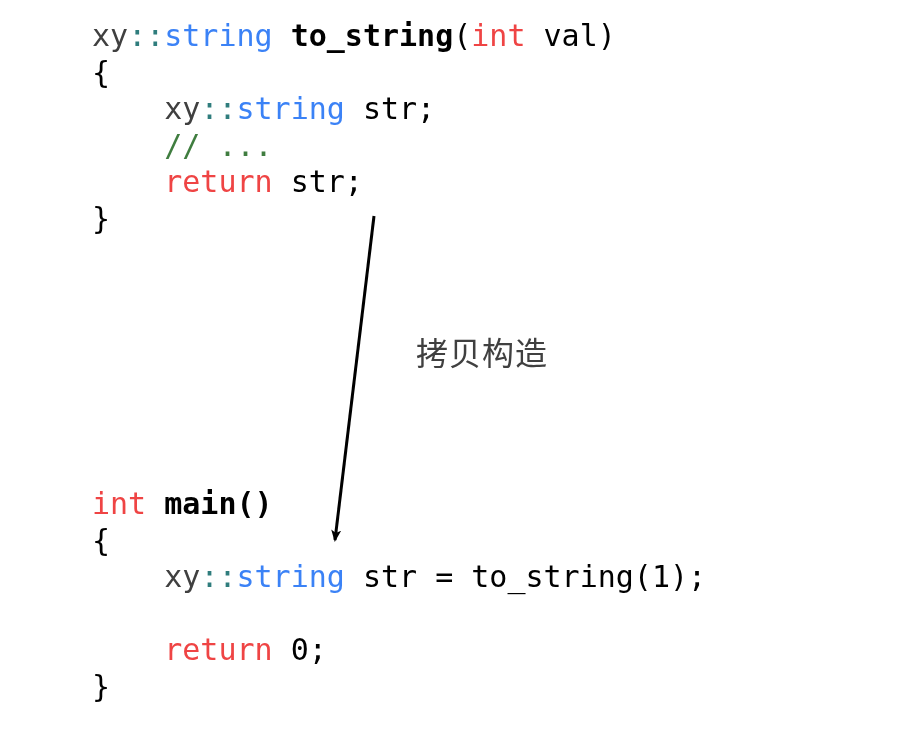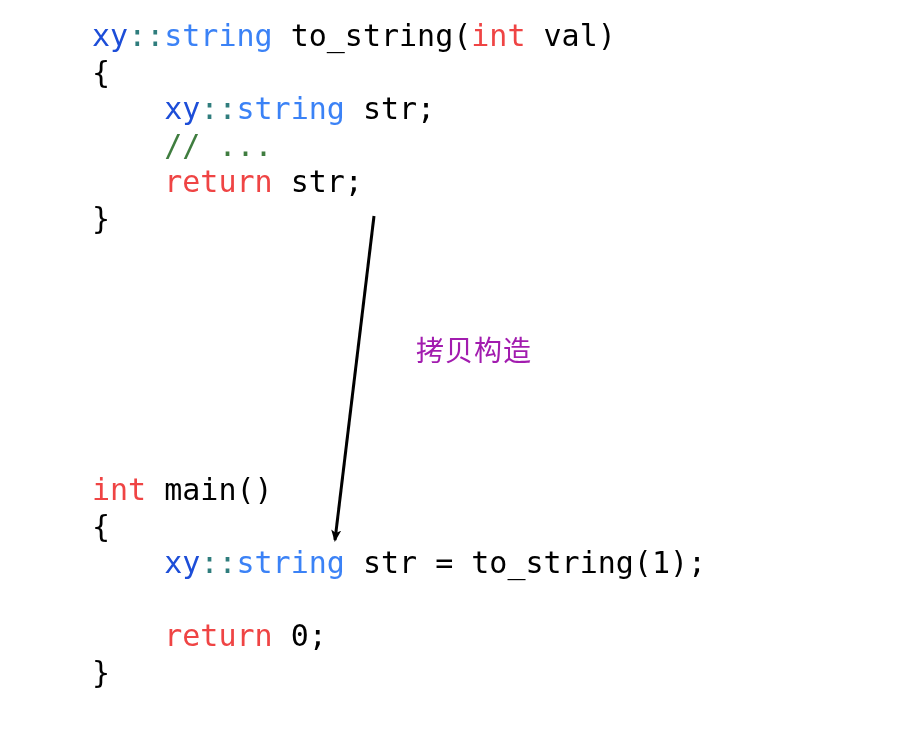--- a/index.html
+++ b/index.html
@@ -22,36 +22,36 @@
   pre.code{
     position:absolute;
     left:92px;
     margin:0;
     white-space:pre;
     font-family:inherit;
     font-size:inherit;
     line-height:inherit;
   }
   #block-top{ top:18px; }
-  #block-bottom{ top:472px; }
+  #block-bottom{ top:486px; }
 
   .kw{ color:#ef4444; }        
-  .ns{ color:#1d4ed8; }        
+  .ns{ color:#404040; }        
   .ty{ color:#3b82f6; }        
-  .fn{ color:#000; }
+  .fn{ color:#000;font-weight:bold; }
   .op{ color:#2f7d7d; }
   .cmt{ color:#3f7d3f; }
 
   .annot{
     position:absolute;
     left:416px;
     top:332px;
     font-family:"PingFang SC","Microsoft YaHei","Noto Sans CJK SC",sans-serif;
-    font-size:28px;
-    color:#a21caf;
+    font-size:32px;
+    color:#404040;
     letter-spacing:1px;
   }
 
   svg.arrow{
     position:absolute;
     left:0;
     top:0;
     pointer-events:none;
   }
 </style>

